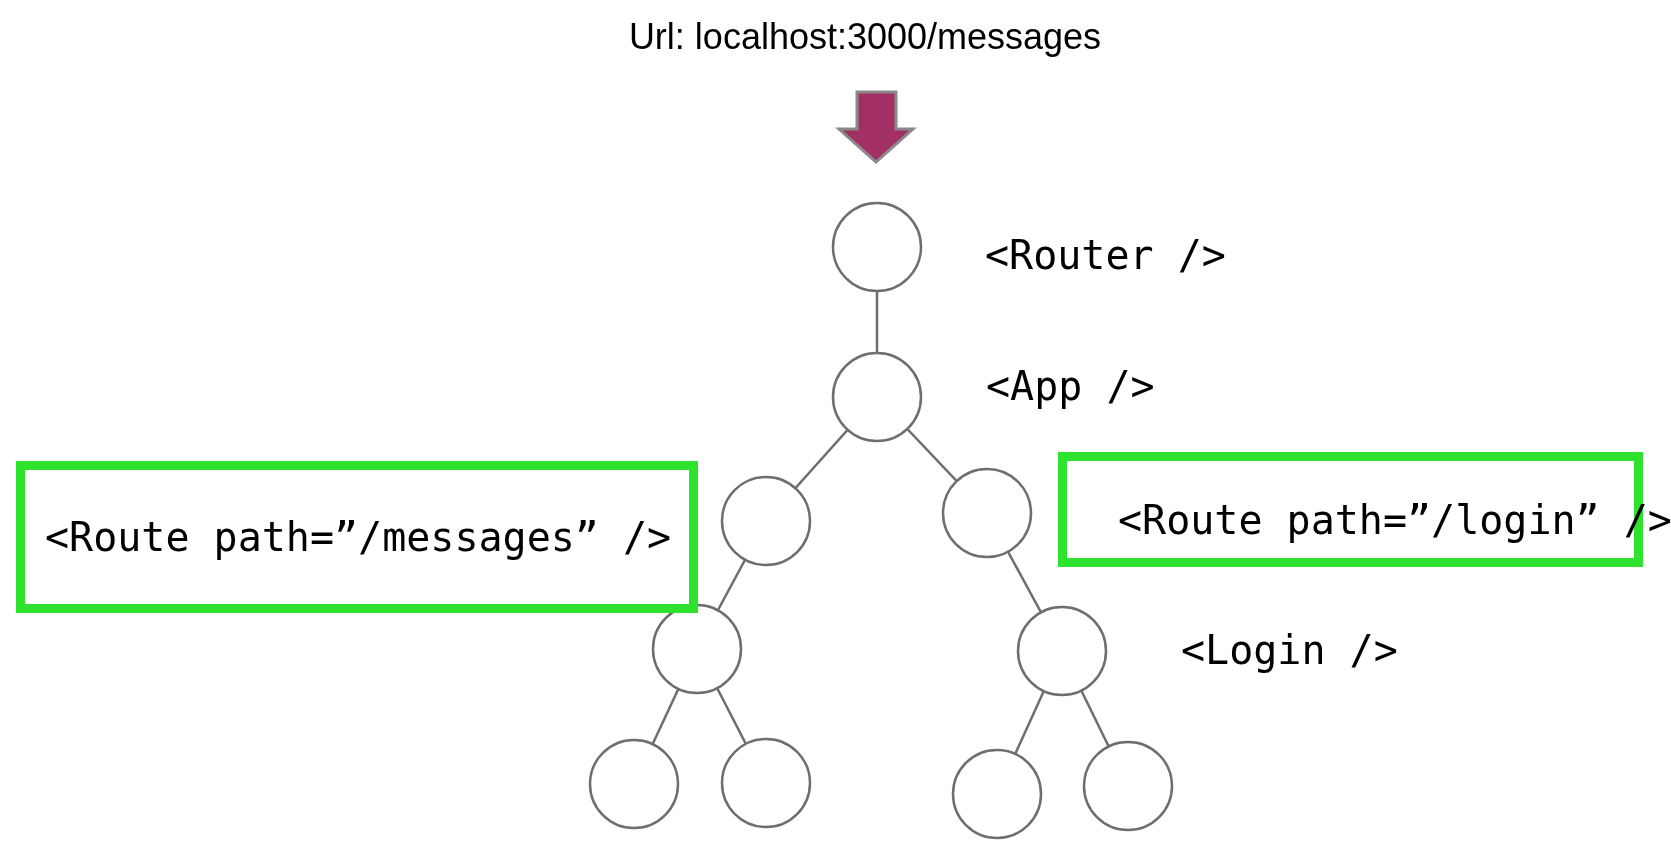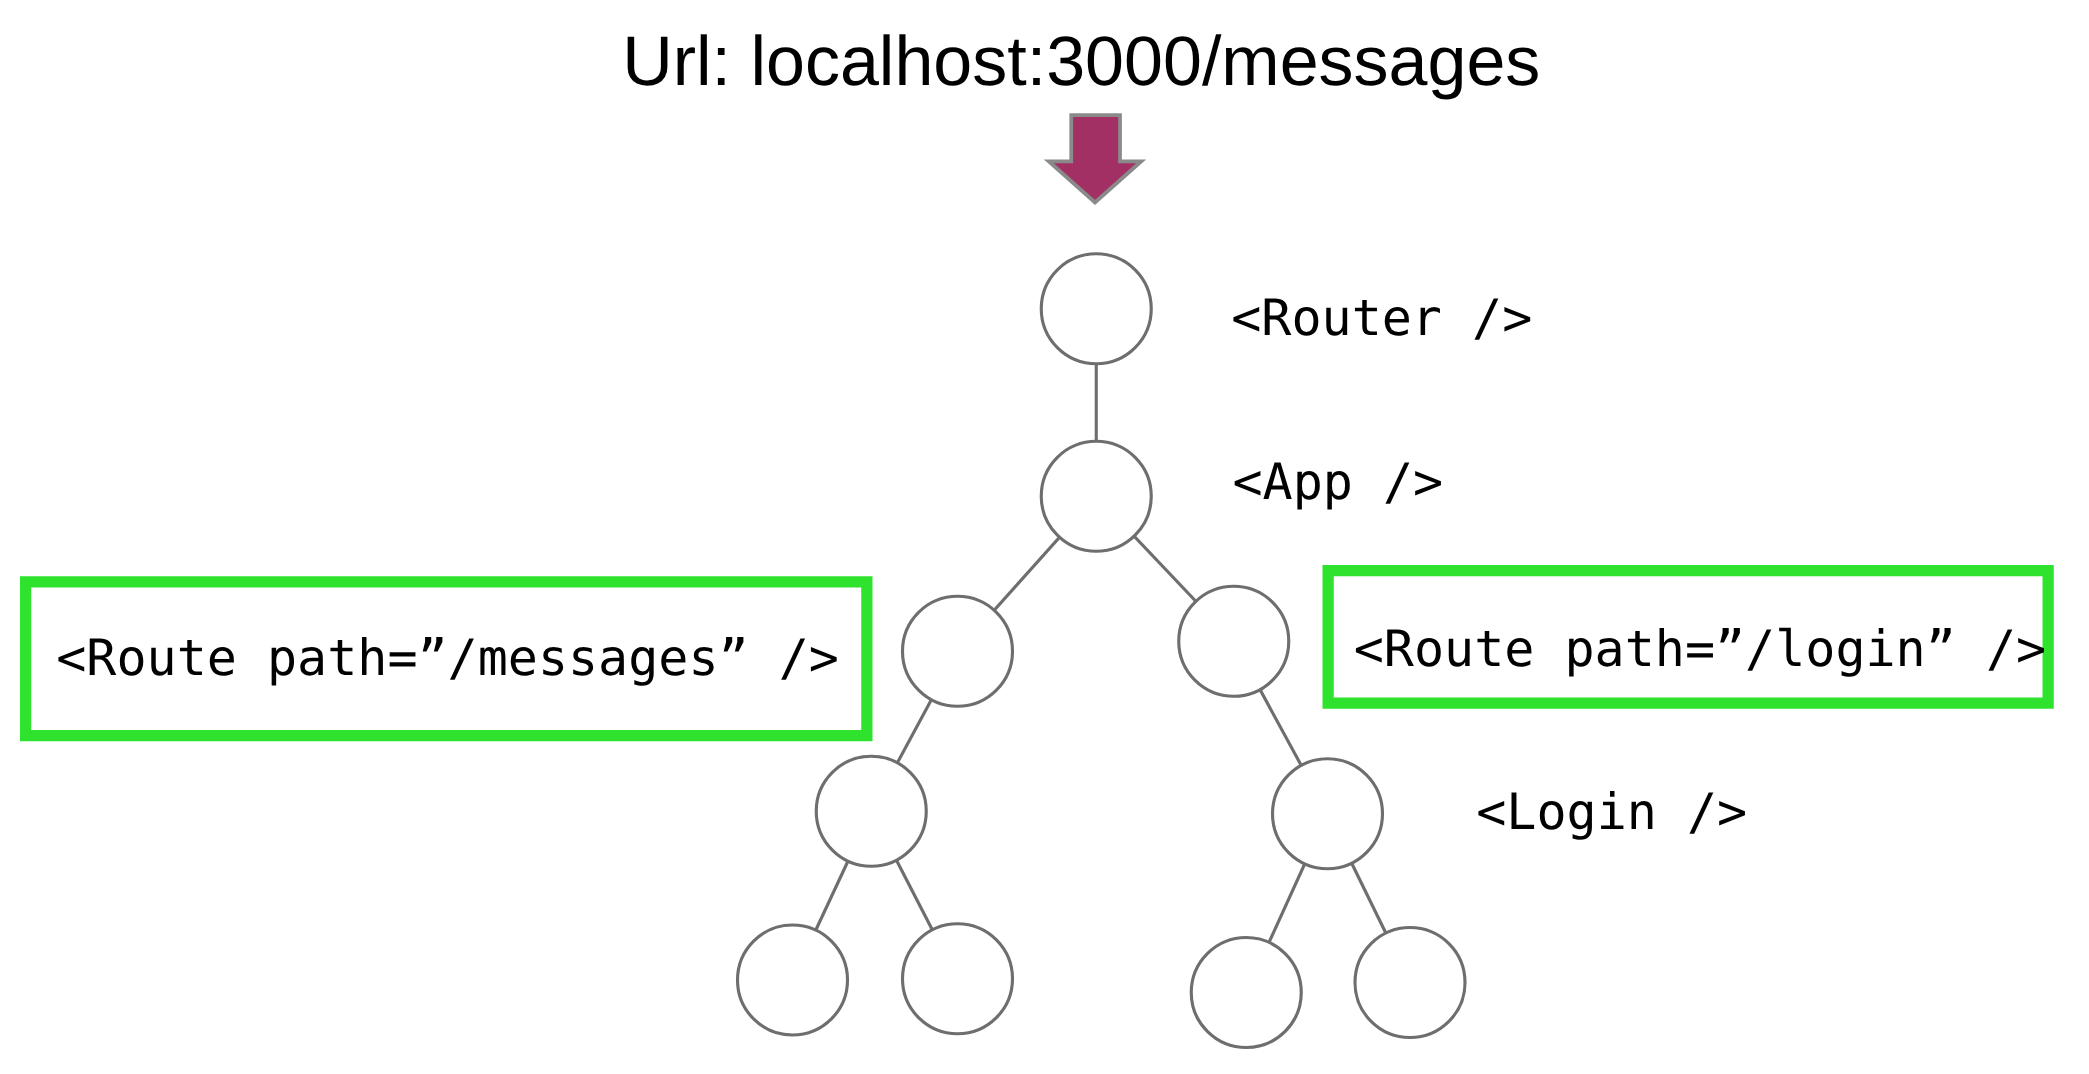--- a/index.html
+++ b/index.html
@@ -15,21 +15,21 @@
     position: relative;
     width: 1671px;
     height: 859px;
     background: #ffffff;
   }
   .title {
     position: absolute;
     top: 16px;
     left: 865px;
     transform: translateX(-50%);
-    font-size: 56px;
+    font-size: 36px;
     font-weight: 400;
     color: #000000;
     white-space: nowrap;
     letter-spacing: 0px;
   }
   svg.diagram {
     position: absolute;
     top: 0;
     left: 0;
   }
@@ -53,34 +53,35 @@
     font-family: "DejaVu Sans Mono", "Liberation Mono", monospace;
     font-size: 40px;
     line-height: 40px;
     color: #000000;
     white-space: nowrap;
   }
   .box-messages {
     left: 16px;
     top: 461px;
     width: 682px;
-    height: 132px;
+    height: 152px;
     padding-left: 20px;
     text-align: right;
   }
   .box-login {
     left: 1058px;
     top: 452px;
     width: 585px;
     height: 115px;
     padding-left: 16px;
   }
   .box-login .box-text {
     position: relative;
     top: 10px;
+    margin-left: 35px;
   }
 </style>
 </head>
 <body>
 
 <div class="canvas">
 
   <div class="title">Url: localhost:3000/messages</div>
 
   <svg class="diagram" width="1671" height="859" viewBox="0 0 1671 859">

